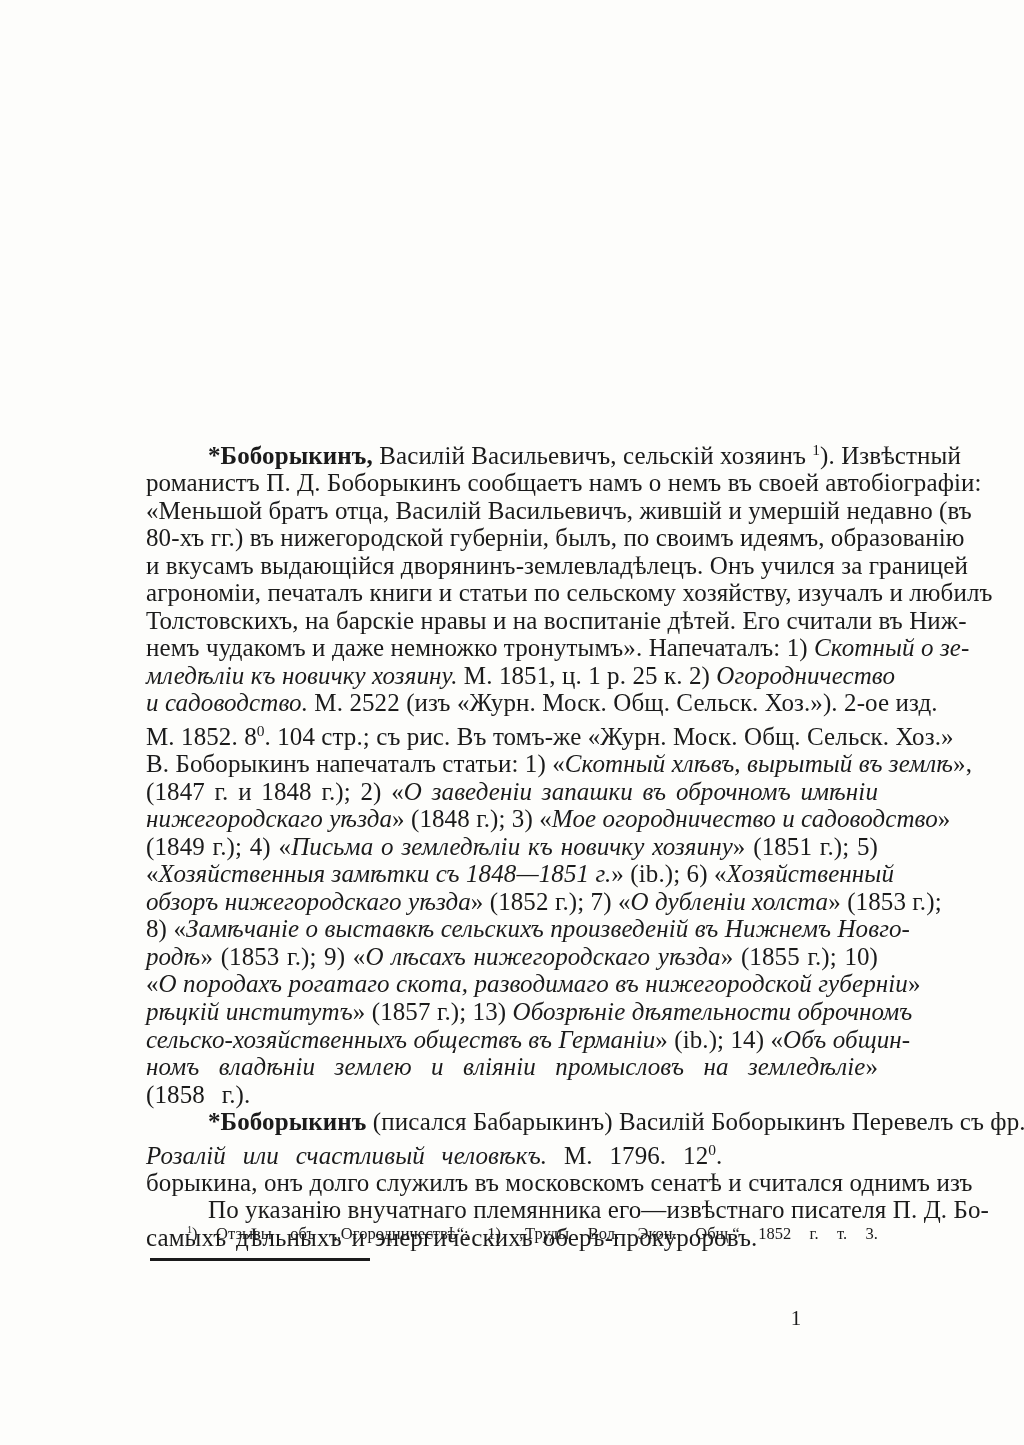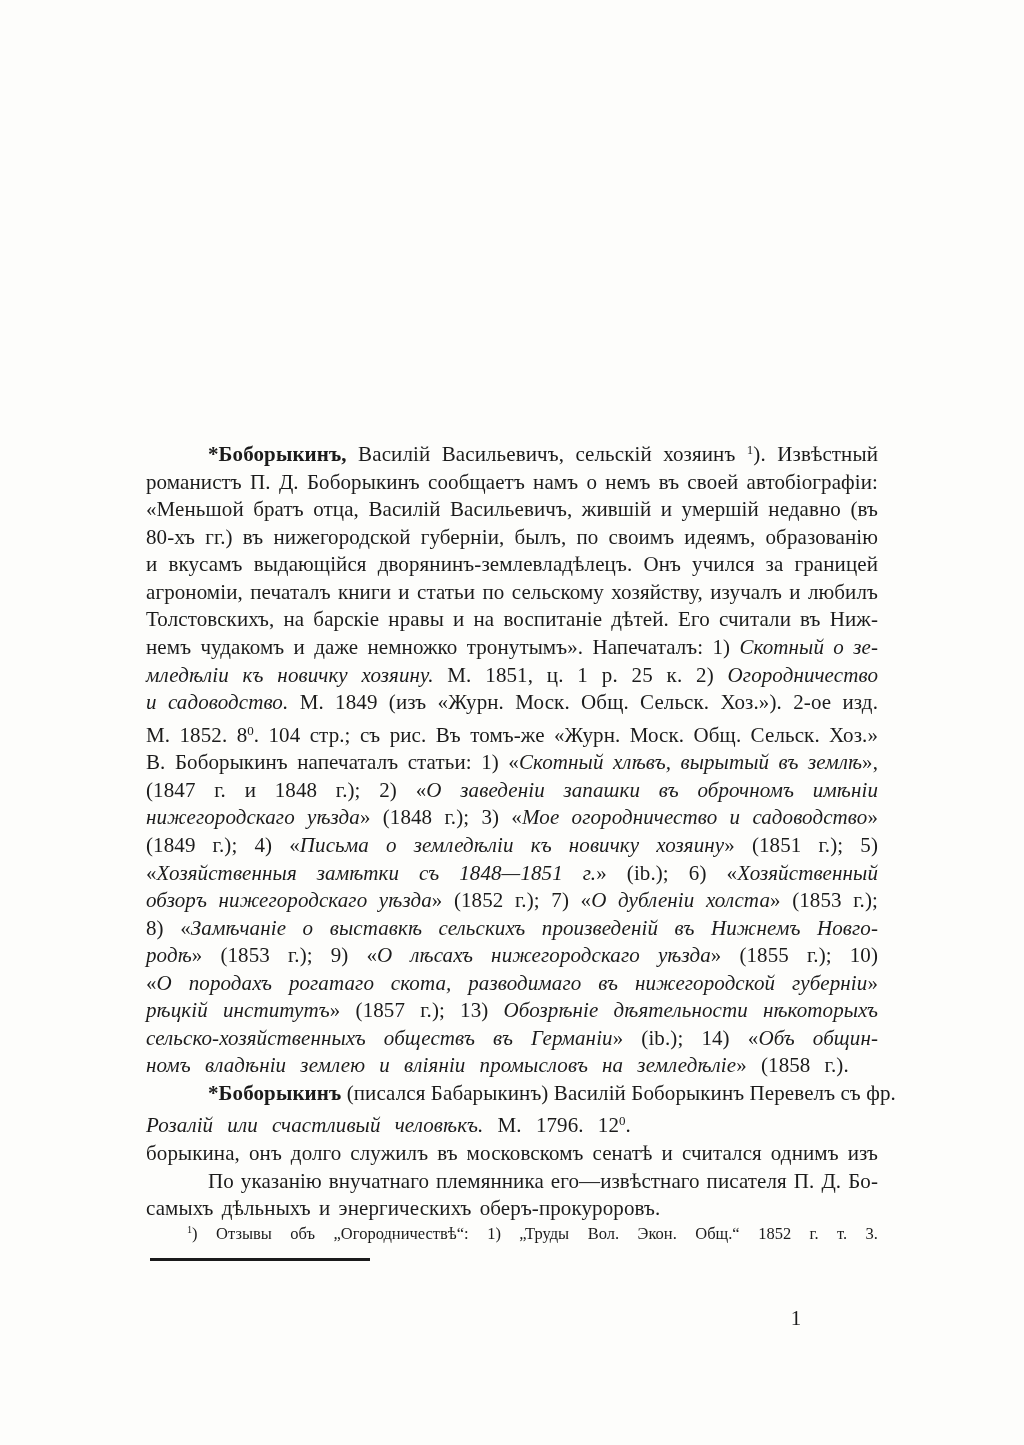--- a/index.html
+++ b/index.html
@@ -10,21 +10,21 @@
     overflow: hidden;
     font-family: "Liberation Serif", "DejaVu Serif", serif;
     color: var(--ink, #1b1b1b);
   }
   .scan-page {
     position: absolute; inset: 0;
   }
   .body-text {
     position: absolute;
     left: 146px; top: 436px; width: 732px;
-    font-size: 21px;
+    font-size: 25px;
     line-height: 27.55px;
     letter-spacing: 0.1px;
   }
   .footnote-text {
     position: absolute;
     left: 146px; top: 1216px; width: 732px;
     font-size: 16.5px;
     line-height: 28px;
   }
   .line {
@@ -64,32 +64,32 @@
   <div class="body-text" id="body-text">
       <div class="line ind"><span class="seg-b">*Боборыкинъ,</span><span class="seg-n"> Василій Васильевичъ, сельскій хозяинъ </span><span class="seg-sup">1</span><span class="seg-n">). Извѣстный</span></div>
       <div class="line"><span class="seg-n">романистъ П. Д. Боборыкинъ сообщаетъ намъ о немъ въ своей автобіографіи:</span></div>
       <div class="line"><span class="seg-n">«Меньшой братъ отца, Василій Васильевичъ, жившій и умершій недавно (въ</span></div>
       <div class="line"><span class="seg-n">80-хъ гг.) въ нижегородской губерніи, былъ, по своимъ идеямъ, образованію</span></div>
       <div class="line"><span class="seg-n">и вкусамъ выдающійся дворянинъ-землевладѣлецъ. Онъ учился за границей</span></div>
       <div class="line"><span class="seg-n">агрономіи, печаталъ книги и статьи по сельскому хозяйству, изучалъ и любилъ</span></div>
       <div class="line"><span class="seg-n">Толстовскихъ, на барскіе нравы и на воспитаніе дѣтей. Его считали въ Ниж-</span></div>
       <div class="line"><span class="seg-n">немъ чудакомъ и даже немножко тронутымъ». Напечаталъ: 1) </span><span class="seg-i">Скотный о зе-</span></div>
       <div class="line"><span class="seg-i">мледѣліи къ новичку хозяину.</span><span class="seg-n"> М. 1851, ц. 1 р. 25 к. 2) </span><span class="seg-i">Огородничество</span></div>
-      <div class="line"><span class="seg-i">и садоводство.</span><span class="seg-n"> М. 1849 (изъ «Журн. Моск. Общ. Сельск. Хоз.»). 2-ое изд.</span></div>
+      <div class="line"><span class="seg-i">и садоводство.</span><span class="seg-n"> М. 2522 (изъ «Журн. Моск. Общ. Сельск. Хоз.»). 2-ое изд.</span></div>
       <div class="line"><span class="seg-n">М. 1852. 8</span><span class="seg-sup">0</span><span class="seg-n">. 104 стр.; съ рис. Въ томъ-же «Журн. Моск. Общ. Сельск. Хоз.»</span></div>
       <div class="line"><span class="seg-n">В. Боборыкинъ напечаталъ статьи: 1) «</span><span class="seg-i">Скотный хлѣвъ, вырытый въ землѣ</span><span class="seg-n">»,</span></div>
       <div class="line"><span class="seg-n">(1847 г. и 1848 г.); 2) «</span><span class="seg-i">О заведеніи запашки въ оброчномъ имѣніи</span></div>
       <div class="line"><span class="seg-i">нижегородскаго уѣзда</span><span class="seg-n">» (1848 г.); 3) «</span><span class="seg-i">Мое огородничество и садоводство</span><span class="seg-n">»</span></div>
       <div class="line"><span class="seg-n">(1849 г.); 4) «</span><span class="seg-i">Письма о земледѣліи къ новичку хозяину</span><span class="seg-n">» (1851 г.); 5)</span></div>
       <div class="line"><span class="seg-n">«</span><span class="seg-i">Хозяйственныя замѣтки съ 1848—1851 г.</span><span class="seg-n">» (ib.); 6) «</span><span class="seg-i">Хозяйственный</span></div>
       <div class="line"><span class="seg-i">обзоръ нижегородскаго уѣзда</span><span class="seg-n">» (1852 г.); 7) «</span><span class="seg-i">О дубленіи холста</span><span class="seg-n">» (1853 г.);</span></div>
       <div class="line"><span class="seg-n">8) «</span><span class="seg-i">Замѣчаніе о выставкѣ сельскихъ произведеній въ Нижнемъ Новго-</span></div>
       <div class="line"><span class="seg-i">родѣ</span><span class="seg-n">» (1853 г.); 9) «</span><span class="seg-i">О лѣсахъ нижегородскаго уѣзда</span><span class="seg-n">» (1855 г.); 10)</span></div>
       <div class="line"><span class="seg-n">«</span><span class="seg-i">О породахъ рогатаго скота, разводимаго въ нижегородской губерніи</span><span class="seg-n">»</span></div>
-      <div class="line"><span class="seg-i">рѣцкій институтъ</span><span class="seg-n">» (1857 г.); 13) </span><span class="seg-i">Обозрѣніе дѣятельности нѣкоторыхъ</span></div>
+      <div class="line"><span class="seg-i">рѣцкій институтъ</span><span class="seg-n">» (1857 г.); 13) </span><span class="seg-i">Обозрѣніе дѣятельности оброчномъ</span></div>
       <div class="line"><span class="seg-i">сельско-хозяйственныхъ обществъ въ Германіи</span><span class="seg-n">» (ib.); 14) «</span><span class="seg-i">Объ общин-</span></div>
       <div class="line last wide"><span class="seg-i">номъ владѣніи землею и вліяніи промысловъ на земледѣліе</span><span class="seg-n">» (1858 г.).</span></div>
       <div class="line ind"><span class="seg-b">*Боборыкинъ</span><span class="seg-n"> (писался Бабарыкинъ) Василій Боборыкинъ Перевелъ съ фр.</span></div>
       <div class="line last wide"><span class="seg-i">Розалій или счастливый человѣкъ.</span><span class="seg-n"> М. 1796. 12</span><span class="seg-sup">0</span><span class="seg-n">.</span></div>
       <div class="line"><span class="seg-n">борыкина, онъ долго служилъ въ московскомъ сенатѣ и считался однимъ изъ</span></div>
       <div class="line ind"><span class="seg-n">По указанію внучатнаго племянника его—извѣстнаго писателя П. Д. Бо-</span></div>
       <div class="line last"><span class="seg-n">самыхъ дѣльныхъ и энергическихъ оберъ-прокуроровъ.</span></div>
     </div>
   <div class="footnote-separator"></div>
   <div class="footnote-text" id="footnote-text">

